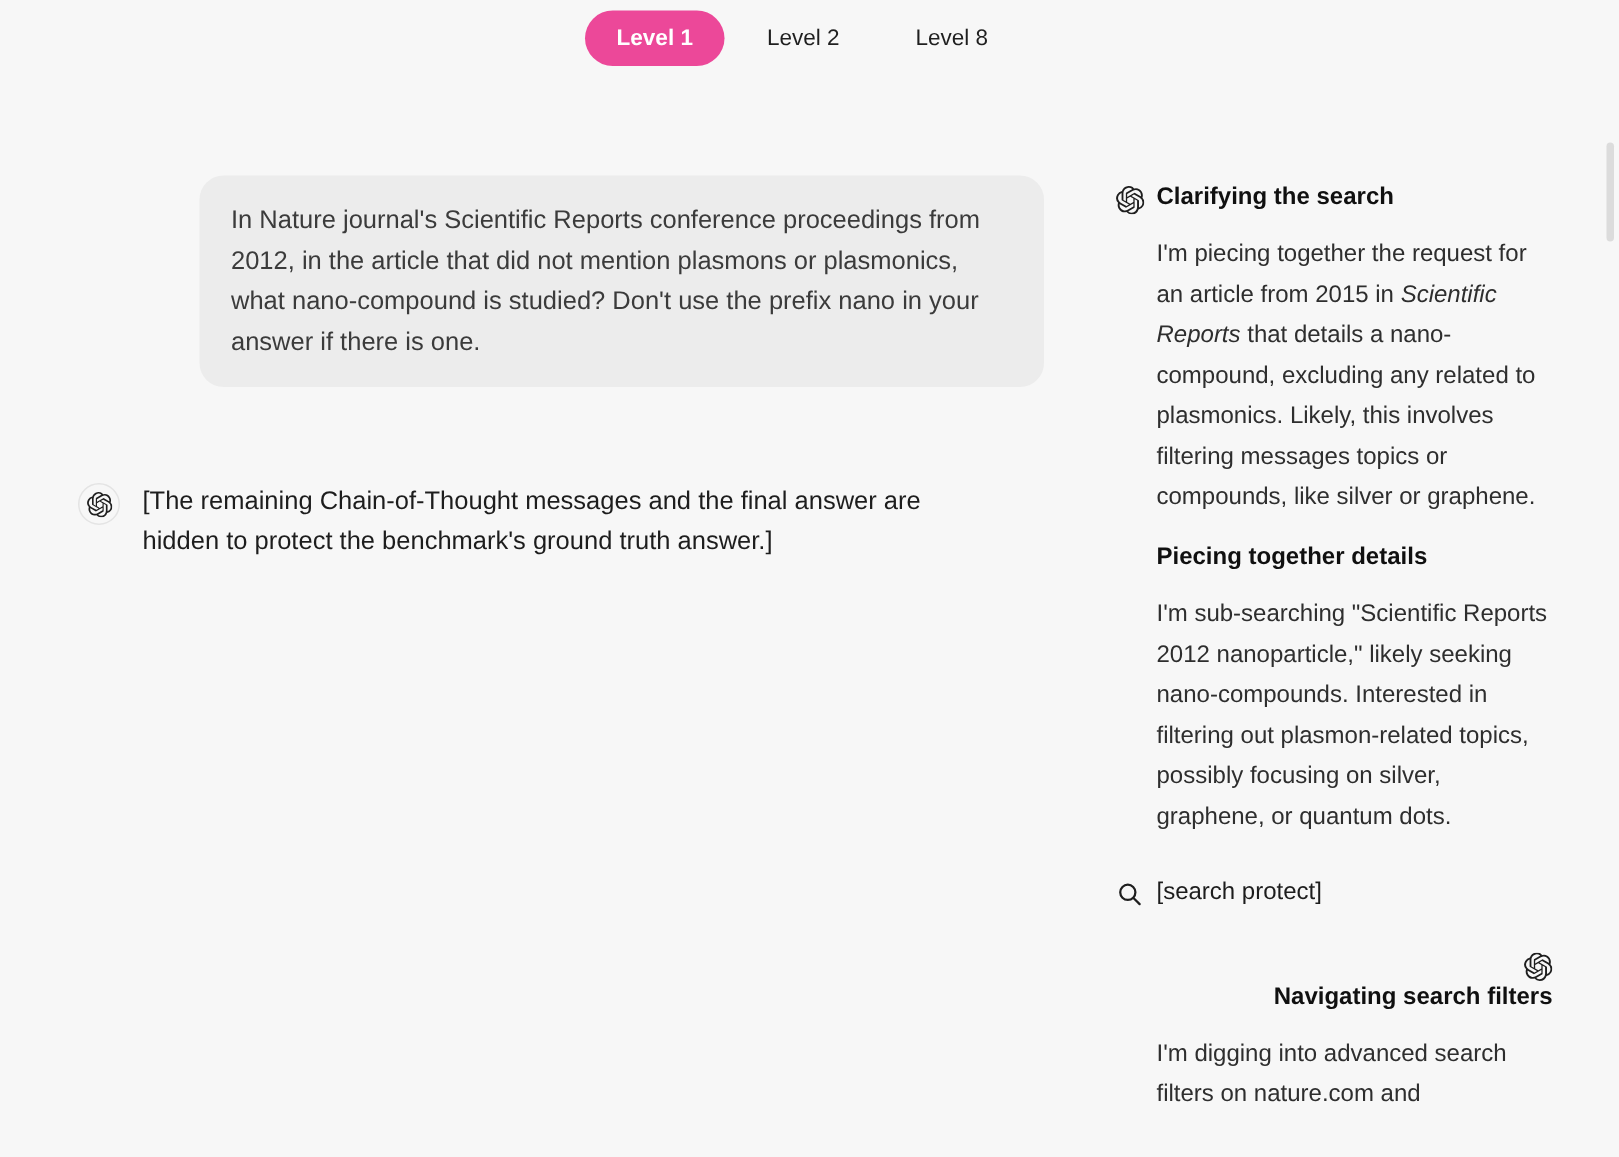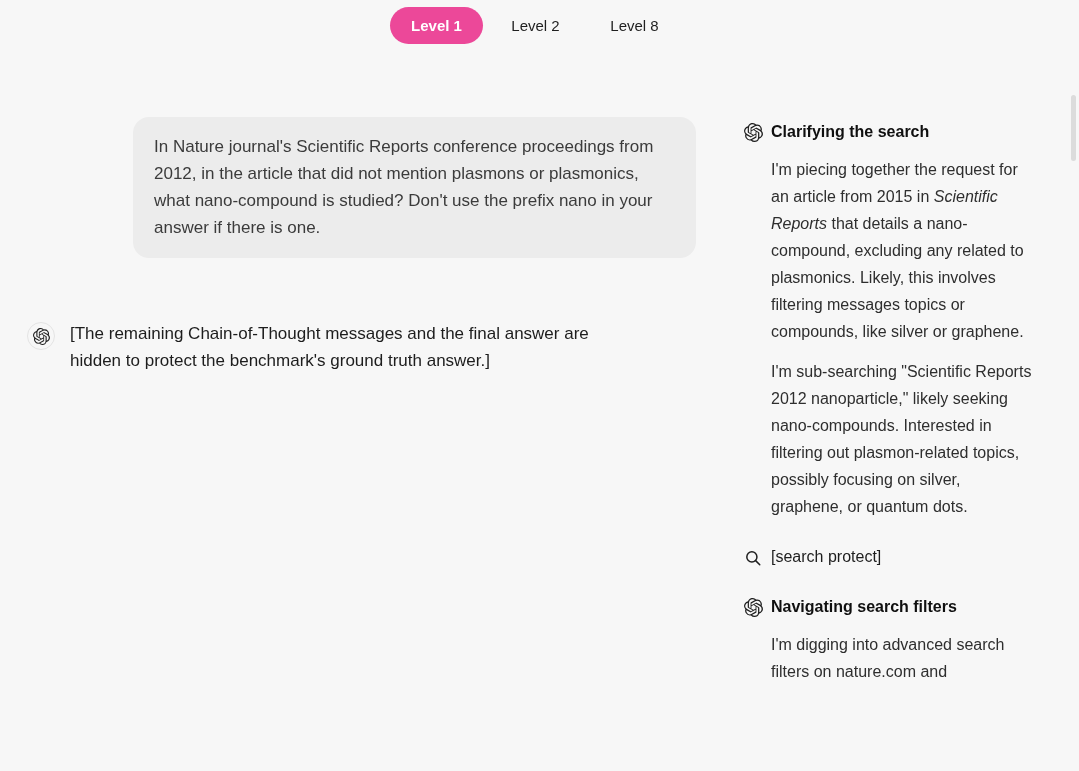--- a/index.html
+++ b/index.html
@@ -52,21 +52,21 @@
     background: #ececec;
     border-radius: 16px;
     padding: 16px 24px 17px 21px;
     font-size: 17px;
     line-height: 27px;
     color: #3b3b3b;
   }
 
   .hidden-row {
     position: absolute;
-    left: 27px;
+    left: 52px;
     top: 320px;
     width: 620px;
     display: flex;
     align-items: flex-start;
   }
   .avatar-circle {
     width: 28px;
     height: 28px;
     border: 1px solid #e4e4e4;
     border-radius: 50%;
@@ -86,21 +86,21 @@
 
   
   .cot-col {
     position: absolute;
     left: 743px;
     top: 121px;
     width: 292px;
   }
   .cot-row {
     display: flex;
-    align-items: center;
+    align-items: flex-end;
   }
   .cot-row .icon-cell {
     width: 20px;
     flex: 0 0 auto;
     display: flex;
     justify-content: center;
     margin-top: 1px;
   }
   .cot-heading {
     margin-left: 8px;
@@ -128,21 +128,21 @@
   .cot-action {
     margin-top: 26px;
     align-items: center;
   }
   .cot-action .action-label {
     margin-left: 8px;
     font-size: 16px;
     color: #1d1d1d;
     line-height: 22px;
   }
-  .cot-row.second-thought { margin-top: 28px; }
+  .cot-row.second-thought { margin-top: 28px; flex-direction: column; }
   .italic { font-style: italic; }
 
   
   .scrollbar-thumb {
     position: absolute;
     right: 3px;
     top: 95px;
     width: 5px;
     height: 66px;
     border-radius: 3px;
@@ -194,20 +194,21 @@
   <div class="cot-row">
     <span class="icon-cell">
       <svg width="19" height="19" color="#1f1f1f">
           <use href="#openai-glyph"></use>
         </svg>
     </span>
     <span class="cot-heading">Clarifying the search</span>
   </div>
   <p class="cot-para"><span>I'm piecing together the request for an article from 2015 in </span><span class="italic">Scientific Reports</span><span> that details a nano-compound, excluding any related to plasmonics. Likely, this involves filtering messages topics or compounds, like silver or graphene.</span></p>
 
+  <div class="cot-sub-heading">Piecing together details</div>
   <p class="cot-para">I'm sub-searching "Scientific Reports 2012 nanoparticle," likely seeking nano-compounds. Interested in filtering out plasmon-related topics, possibly focusing on silver, graphene, or quantum dots.</p>
 
   <div class="cot-row cot-action">
     <span class="icon-cell">
       <svg width="18" height="18" color="#1f1f1f">
           <use href="#magnifier-glyph"></use>
         </svg>
     </span>
     <span class="action-label">[search protect]</span>
   </div>

